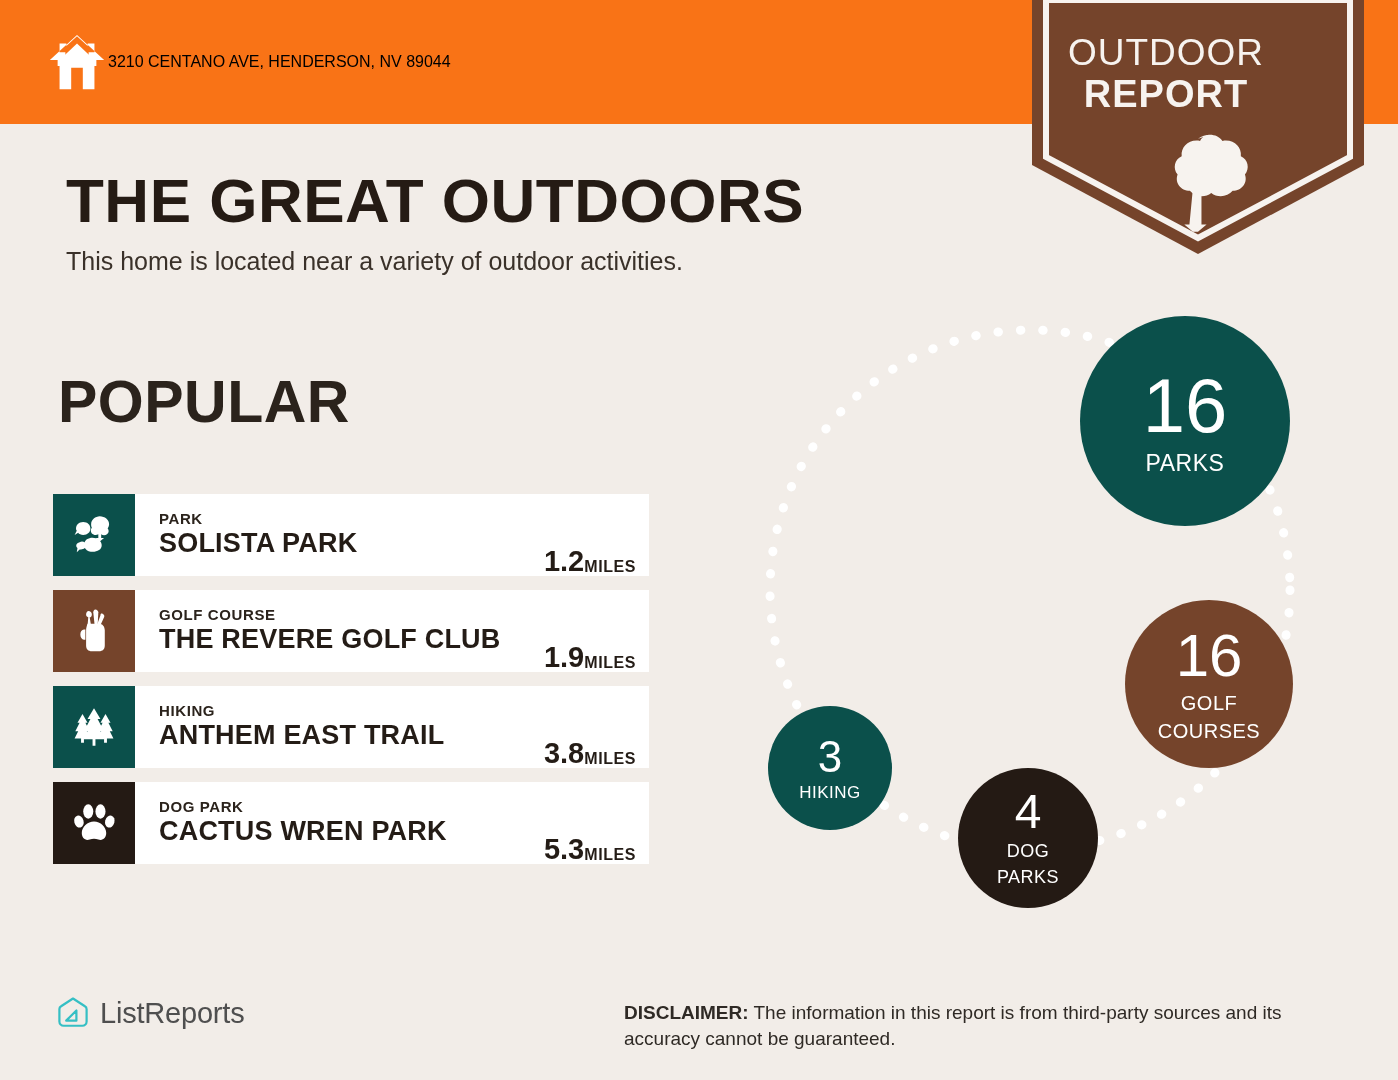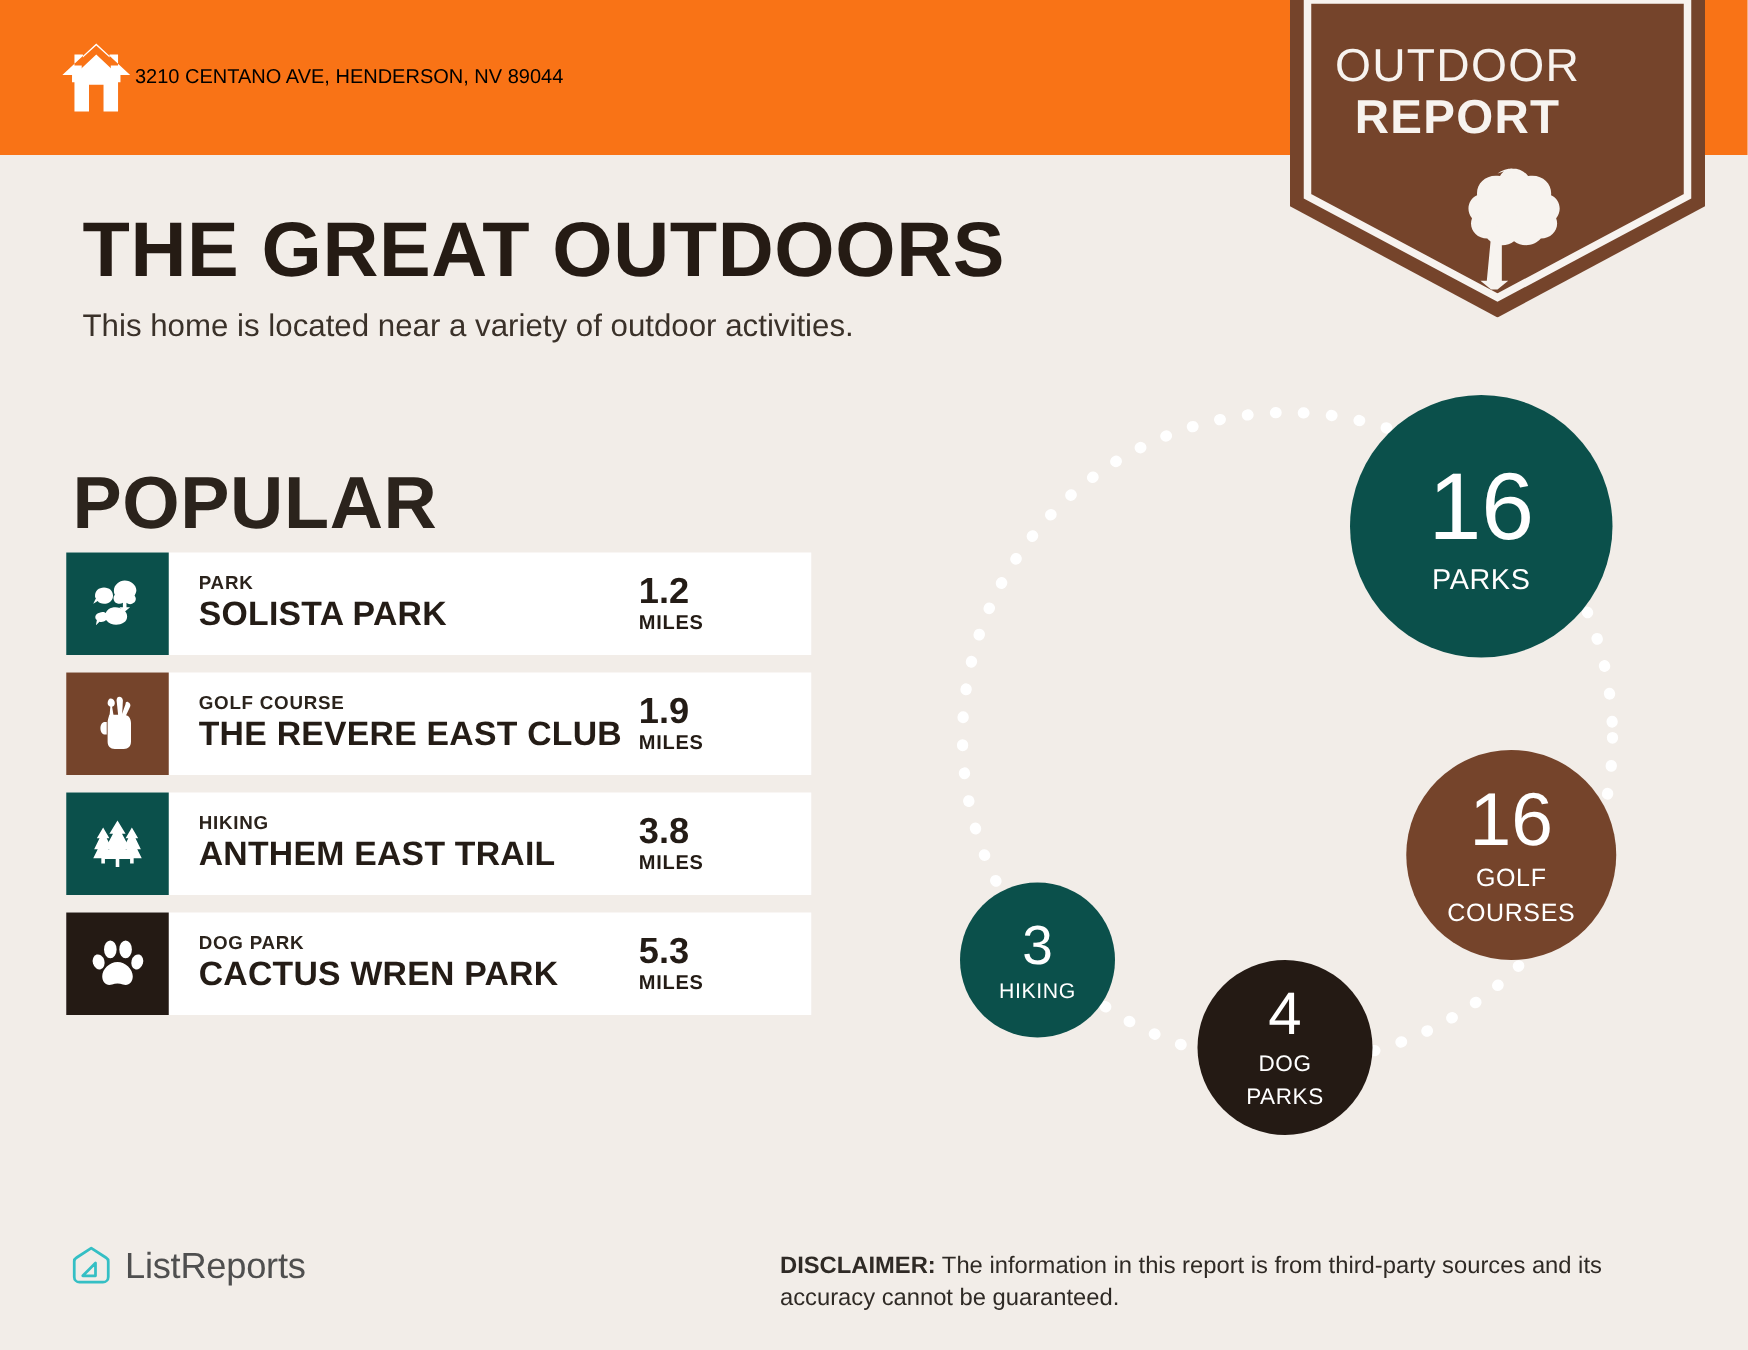--- a/index.html
+++ b/index.html
@@ -84,21 +84,21 @@
     top: 368px;
     font-size: 59px;
     font-weight: bold;
     color: #2b231c;
     letter-spacing: 0.5px;
     margin: 0;
   }
   #popular-list {
     position: absolute;
     left: 53px;
-    top: 442px;
+    top: 494px;
     width: 596px;
   }
   .list-row {
     display: flex;
     align-items: stretch;
     height: 82px;
     margin-bottom: 14px;
     background: #ffffff;
   }
   .row-icon-tile {
@@ -130,24 +130,24 @@
     font-weight: bold;
     color: #241c16;
     letter-spacing: 0.2px;
     line-height: 1.15;
     white-space: nowrap;
   }
   .row-distance {
     flex: none;
     width: 118px;
     display: flex;
-    flex-direction: column;
-    align-items: flex-start;
+    flex-direction: row;
+    align-items: flex-end;
     justify-content: center;
-    padding-right: 20px;
+    padding-right: 0;
   }
   .row-dist-value {
     font-size: 29px;
     font-weight: bold;
     color: #241c16;
     line-height: 1.05;
   }
   .row-dist-unit {
     font-size: 16px;
     font-weight: bold;
@@ -326,21 +326,21 @@
     <div class="row-icon-tile" style="background:#75442b">
       <svg viewBox="0 0 64 64" aria-hidden="true">
         <path fill="#ffffff" d="M24,4 c3,0 5,2 5,5 c0,2 -1,4 -3,4 l2,12 l-5,0 l1,-12 c-2,-1 -3,-2 -3,-4 c0,-3 2,-5 3,-5 z"></path>
         <path fill="#ffffff" d="M34,2 c2,0 4,2 4,4 l-1,19 l-4,0 l-2,-19 c0,-2 1,-4 3,-4 z"></path>
         <path fill="#ffffff" d="M44,8 c2,1 3,3 2,5 l-6,13 l-4,-2 l5,-14 c0,-2 1,-3 3,-2 z"></path>
         <path fill="#ffffff" d="M23,22 l16,0 c5,0 8,4 8,9 l0,21 c0,5 -3,8 -8,8 l-10,0 c-5,0 -8,-3 -8,-8 l0,-21 c0,-3 1,-6 2,-9 z M18,30 c-3,0 -5,3 -5,7 c0,4 2,7 5,7 l2,0 l0,-14 z"></path>
       </svg>
     </div>
     <div class="row-text">
       <span class="row-category">GOLF COURSE</span>
-      <span class="row-name">THE REVERE EAST CLUB</span>
+      <span class="row-name">THE REVERE GOLF CLUB</span>
     </div>
     <div class="row-distance">
       <span class="row-dist-value">1.9</span>
       <span class="row-dist-unit">MILES</span>
     </div>
   </div>
 
   <div class="list-row">
     <div class="row-icon-tile" style="background:#0b504b">
       <svg viewBox="0 0 64 64" aria-hidden="true">

